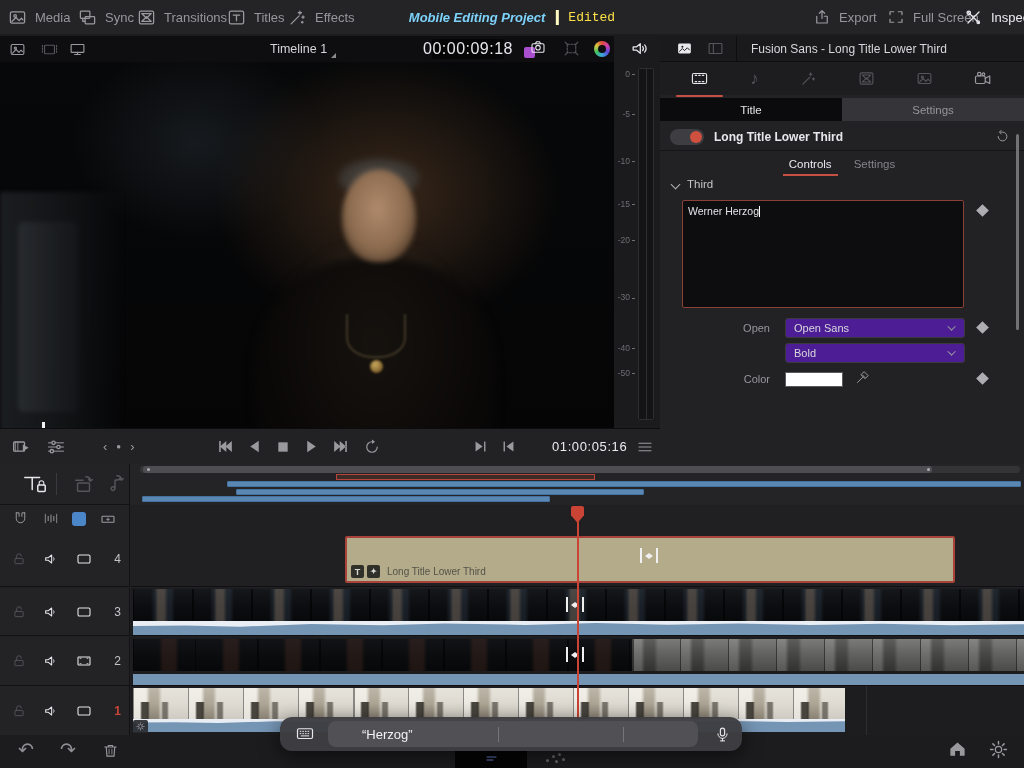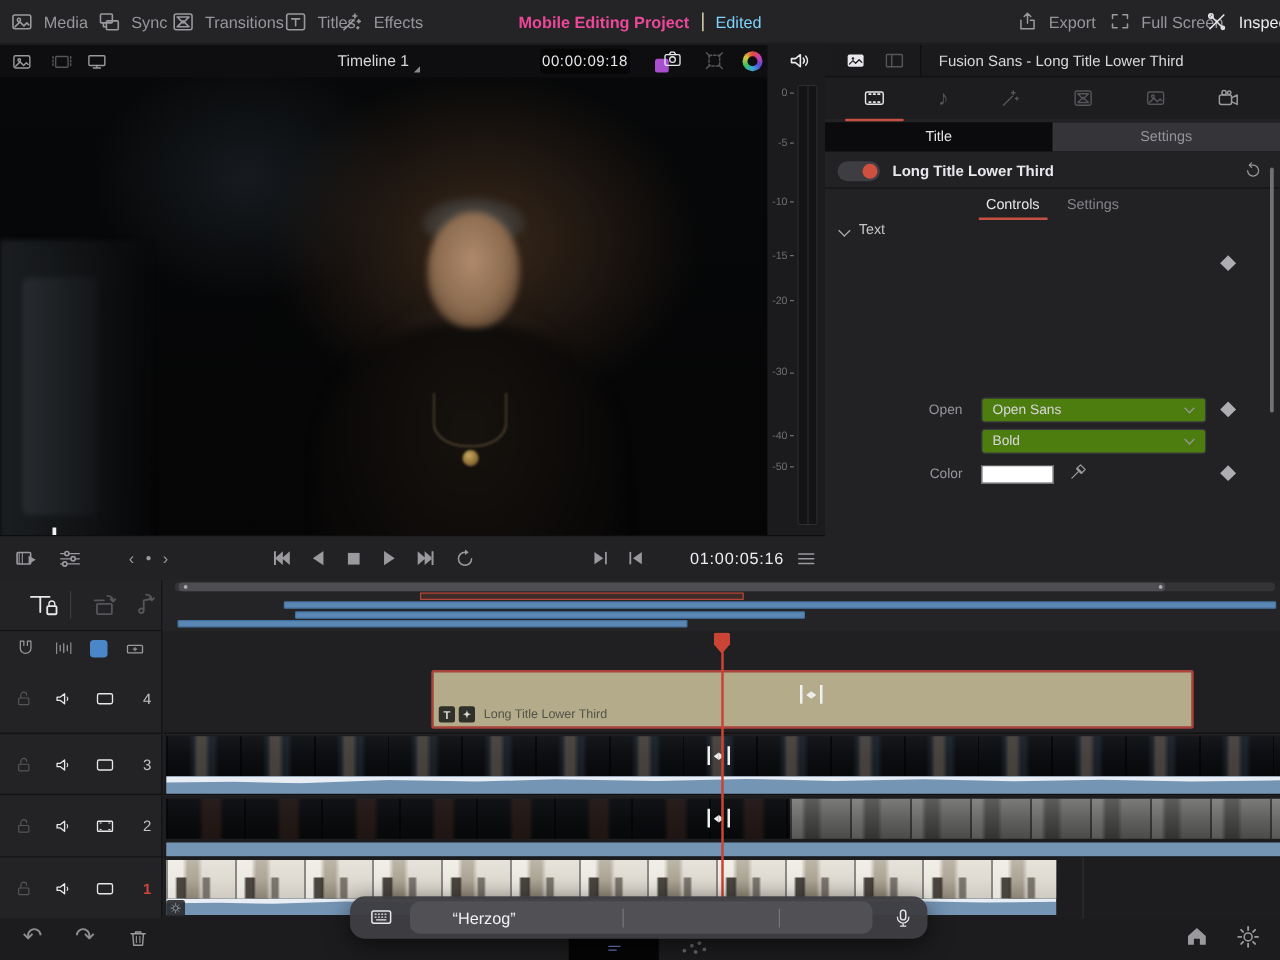--- a/index.html
+++ b/index.html
@@ -12,28 +12,28 @@
   svg.ic { display:block; stroke:#9a9a9e; fill:none; stroke-width:1.6; stroke-linecap:round; stroke-linejoin:round; }
   svg.ic.bright { stroke:#e8e8ec; }
   svg.ic.dim { stroke:#55555a; }
   svg.ic.fill { fill:#9a9a9e; stroke:none; }
 
   
   .topbar { position:absolute; left:0; top:0; width:1024px; height:34px; background:#242427; display:flex; align-items:center; }
   .tb-item { display:flex; align-items:center; gap:8px; color:#96969c; font-size:13px; }
   .tb-label { white-space:nowrap; }
   .project { position:absolute; left:50%; transform:translateX(-50%); display:flex; align-items:center; font-size:13px; }
-  .project .name { color:#ec4899; font-weight:bold; }
-  .project .status { color:#7dd3fc; margin-left:10px; padding-left:10px; border-left:1px solid #fef9c3; }
+  .project .name { color:#7dd3fc; font-weight:bold;font-style:italic; }
+  .project .status { color:#fde047; margin-left:10px; padding-left:10px; border-left:3px solid #fef9c3;font-family:Liberation Mono, monospace; }
 
   
   .viewer-header { position:absolute; left:0; top:36px; width:660px; height:26px; background:#0e0e10; display:flex; align-items:center; }
   .timeline-selector { position:absolute; left:270px; color:#d6d6da; font-size:12.5px; }
   .tl-corner { position:absolute; right:-9px; bottom:-2px; width:0; height:0; border-left:5px solid transparent; border-bottom:5px solid #8a8a8e; }
-  .tc-box { position:absolute; left:432px; top:3px; width:72px; height:20px; background:#060607; border-radius:3px; color:#e8e8ec; font-size:12px; display:flex; align-items:center; justify-content:center; letter-spacing:.5px; }
+  .tc-box { position:absolute; left:432px; top:3px; width:72px; height:20px; background:#060607; border-radius:3px; color:#e8e8ec; font-size:16px; display:flex; align-items:center; justify-content:center; letter-spacing:.5px; }
   .video { position:absolute; left:0; top:62px; width:614px; height:366px; background:#030304; overflow:hidden; }
   .vid-bg { position:absolute; inset:0;
     background:
       radial-gradient(ellipse 240px 190px at 63% 36%, rgba(92,62,38,.6) 0%, rgba(56,39,26,.45) 40%, rgba(0,0,0,0) 72%),
       radial-gradient(ellipse 190px 150px at 32% 22%, rgba(52,62,72,.35) 0%, rgba(0,0,0,0) 65%),
       linear-gradient(180deg,#070809 0%, #050506 100%); }
   .vid-machine { position:absolute; left:0; top:130px; width:125px; height:300px;
     background:linear-gradient(90deg,#1e2124 0%, #121416 55%, rgba(10,11,12,0) 100%); filter:blur(2px); opacity:.9; }
   .vid-machine:before { content:""; position:absolute; left:18px; top:30px; width:60px; height:190px; background:linear-gradient(90deg,#2b2f33,#15171a); border-radius:6px; }
   .vid-body { position:absolute; left:255px; top:195px; width:240px; height:250px; background:radial-gradient(ellipse at 50% 35%, #16120e 0%, #0b0908 60%, rgba(5,5,5,0) 100%); border-radius:45% 45% 0 0; filter:blur(5px); }
@@ -79,21 +79,21 @@
   .subtabs { position:absolute; left:0; top:115px; width:364px; height:25px; display:flex; align-items:center; justify-content:center; gap:22px; font-size:11.5px; }
   .subtab { position:relative; color:#84848a; }
   .subtab.sel { color:#e8e8ec; }
   .subtab.sel:after { content:""; position:absolute; left:-6px; right:-6px; bottom:-6px; height:2px; background:#c75045; }
   .sect { position:absolute; left:12px; top:142px; display:flex; align-items:center; gap:8px; color:#c4c4c8; font-size:11.5px; }
   .chev-down { width:7px; height:7px; border-left:1.5px solid #b0b0b4; border-bottom:1.5px solid #b0b0b4; transform:rotate(-45deg); }
   .textarea { position:absolute; left:22px; top:164px; width:282px; height:108px; background:#0d0d0f; border:1px solid #8a4238; border-radius:2px; padding:4px 5px; font-size:10.5px; color:#e4e4e8; }
   .caret { display:inline-block; width:1px; height:11px; background:#fff; vertical-align:text-bottom; }
   .prow { position:absolute; left:0; width:364px; height:20px; display:flex; align-items:center; }
   .plabel { position:absolute; right:254px; text-align:right; width:110px; font-size:11px; color:#96969c; }
-  .dd { position:absolute; left:125px; width:180px; height:20px; background:#4d7c0f; border:1px solid #3a3a3e; border-radius:3px; display:flex; align-items:center; font-size:11px; color:#d8d8dc; padding:0 8px; }
+  .dd { position:absolute; left:125px; width:180px; height:20px; background:#4c1d95; border:1px solid #3a3a3e; border-radius:3px; display:flex; align-items:center; font-size:11px; color:#d8d8dc; padding:0 8px; }
   .dd .arrow { position:absolute; right:8px; width:6px; height:6px; border-left:1.4px solid #9a9a9e; border-bottom:1.4px solid #9a9a9e; transform:rotate(-45deg) translateY(-2px); }
   .swatch { position:absolute; left:125px; width:58px; height:15px; background:#ffffff; border:1px solid #5a5a5e; }
   .slider { position:absolute; left:125px; width:136px; height:3px; background:#4c4c50; border-radius:2px; }
   .thumb { position:absolute; top:-4.5px; width:12px; height:12px; border-radius:50%; background:#bcbcc0; }
   .thumb-dot { position:absolute; top:11px; width:3px; height:3px; border-radius:50%; background:#808086; }
   .vbox { position:absolute; left:268px; width:44px; height:18px; background:#0c0c0e; border:1px solid #3a3a3e; border-radius:3px; color:#ececf0; font-size:11px; display:flex; align-items:center; justify-content:center; }
   .kf { position:absolute; left:318px; width:9px; height:9px; background:#aeaeb2; transform:rotate(45deg); }
   .insp-scroll { position:absolute; left:356px; top:98px; width:3px; height:196px; background:#808084; border-radius:2px; opacity:.85; }
 
   
@@ -201,21 +201,21 @@
         </svg>
       <span class="tb-label">Transitions</span>
     </div>
     <div class="tb-item abs" style="left:227px">
       <svg class="ic" width="19" height="19" viewBox="0 0 24 24">
           <rect x="3" y="4" width="18" height="16" rx="2"></rect>
           <path d="M8 9h8M12 9v7"></path>
         </svg>
       <span class="tb-label">Titles</span>
     </div>
-    <div class="tb-item abs" style="left:272px">
+    <div class="tb-item abs" style="left:288px">
       <svg class="ic" width="19" height="19" viewBox="0 0 24 24">
           <path d="M4 20L14 10"></path>
           <path d="M15 4v4M13 6h4M19 10v3M17.5 11.5h3M18 17v2M17 18h2"></path>
         </svg>
       <span class="tb-label">Effects</span>
     </div>
     <div class="project">
       <span class="name">Mobile Editing Project</span>
       <span class="status">Edited</span>
     </div>
@@ -428,22 +428,23 @@
           <path d="M5 12a7 7 0 107-7H8"></path>
           <path d="M10 2L7 5l3 3" stroke-width="1.4"></path>
         </svg>
     </div>
     <div class="subtabs">
       <span class="subtab sel">Controls</span>
       <span class="subtab">Settings</span>
     </div>
     <div class="sect">
       <span class="chev-down"></span>
-      <span>Text</span>
-    </div>
+      <span>Third</span>
+    </div>
+    <div class="textarea"><span>Werner Herzog</span><span class="caret"></span></div>
     <div class="kf" style="top:170px"></div>
 
     <div class="prow" style="top:282px">
       <span class="plabel">Open</span>
       <div class="dd">
           <span>Open Sans</span>
           <span class="arrow"></span>
         </div>
       <div class="kf" style="top:5px"></div>
     </div>

